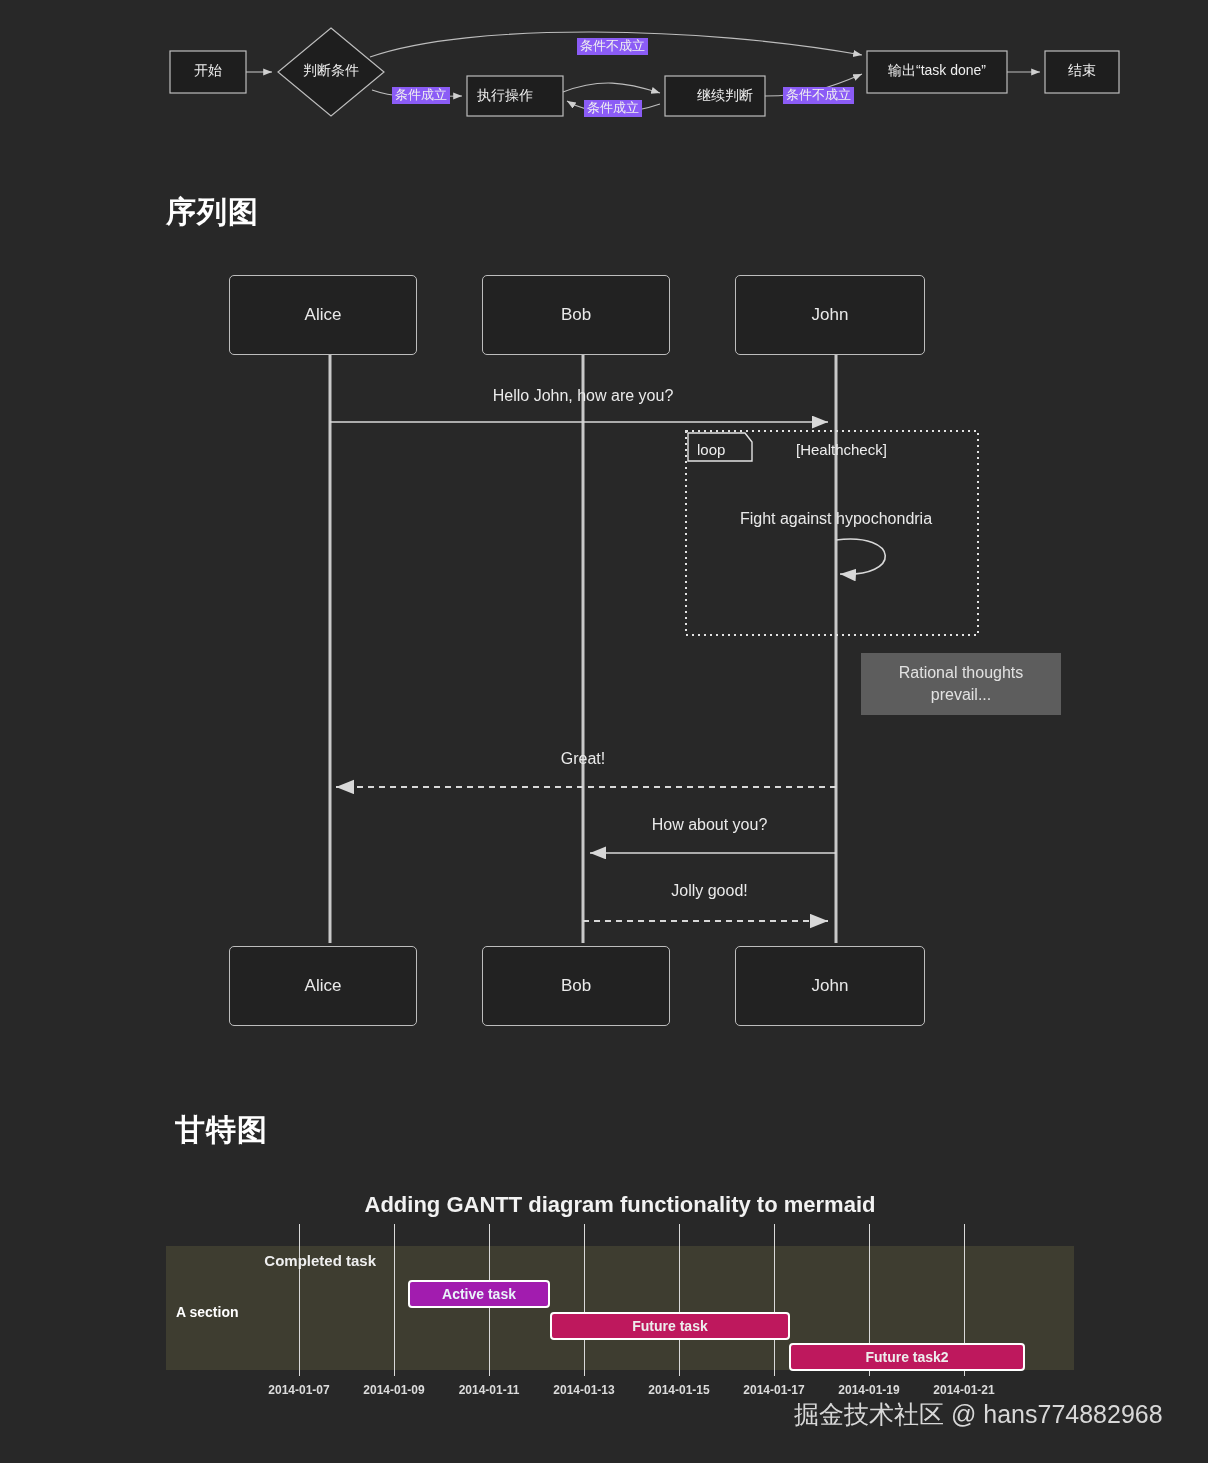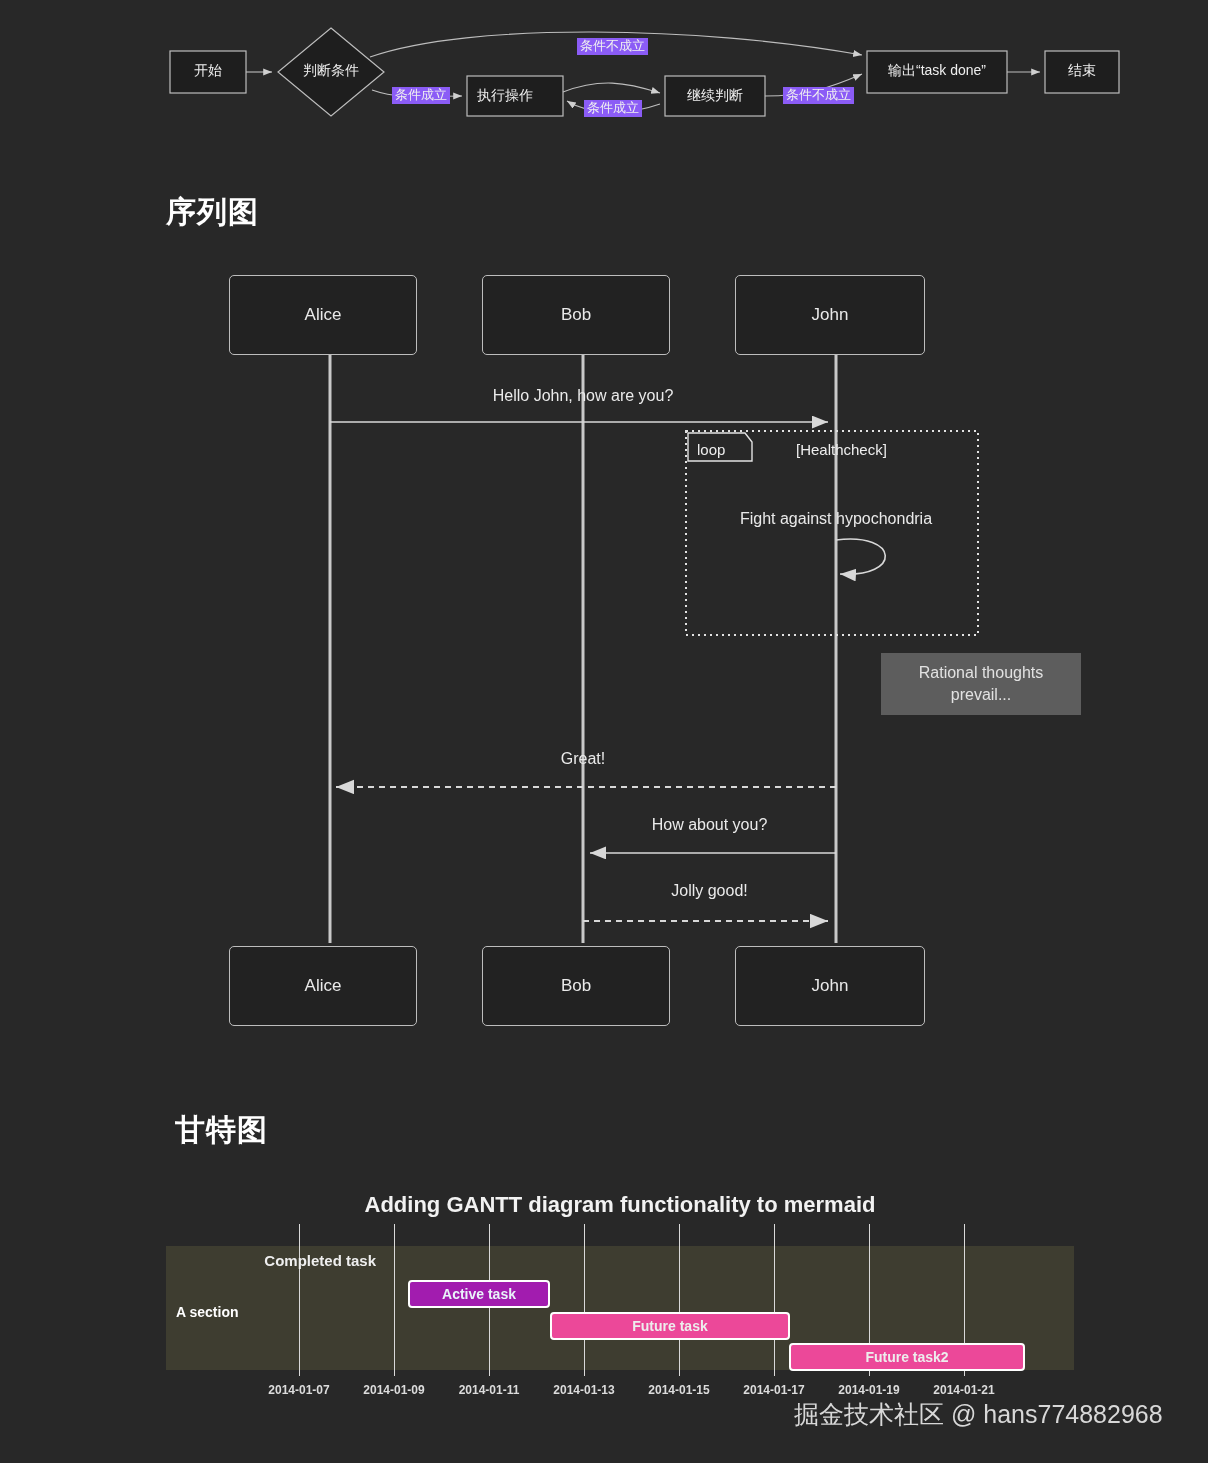--- a/index.html
+++ b/index.html
@@ -93,21 +93,21 @@
   .gantt-bar{
     position:absolute;
     box-sizing:border-box;
     border:2px solid #ffffff;
     border-radius:4px;
     display:flex;align-items:center;justify-content:center;
     font-size:14px;
     white-space:nowrap;
   }
   .bar-active{background:#a21caf;color:#e9f2fa;}
-  .bar-future{background:#ec4899;color:#ededed;}
+  .bar-future{background:#be185d;color:#ededed;}
   .gantt-tick{
     position:absolute;
     font-size:12px;color:#dcdcdc;
     white-space:nowrap;
     text-align:center;
   }
   .gantt-section-label{
     position:absolute;
     font-size:14px;color:#ffffff;
     white-space:nowrap;
@@ -160,21 +160,21 @@
         <path d="M563,92 C600,78 625,82 660,93"></path>
         <path d="M660,104 C620,118 585,112 567,101"></path>
         <path d="M765,96 C805,96 830,88 862,74"></path>
         <path d="M1007,72 L1040,72"></path>
       </g>
     </svg>
 
     <div class="fc-node-text" style="left:170px;top:62px;width:76px;">开始</div>
     <div class="fc-node-text" style="left:283px;top:62px;width:96px;">判断条件</div>
     <div class="fc-node-text" style="left:467px;top:87px;width:76px;">执行操作</div>
-    <div class="fc-node-text" style="left:665px;top:87px;width:100px;">继续判断</div>
+    <div class="fc-node-text" style="left:665px;top:87px;width:100px;padding-left:10px;">继续判断</div>
     <div class="fc-node-text" style="left:867px;top:62px;width:140px;">输出“task done”</div>
     <div class="fc-node-text" style="left:1045px;top:62px;width:74px;">结束</div>
 
     <div class="fc-label" style="left:577px;top:38px;">条件不成立</div>
     <div class="fc-label" style="left:392px;top:87px;">条件成立</div>
     <div class="fc-label" style="left:584px;top:100px;">条件成立</div>
     <div class="fc-label" style="left:783px;top:87px;">条件不成立</div>
   </div>
 
   <div class="heading" style="left:166px;top:192px;">序列图</div>
@@ -230,21 +230,21 @@
     <div class="msg-text" style="left:610px;top:260px;width:452px;text-align:center;">Fight against hypochondria</div>
     <div class="msg-text" style="left:330px;top:500px;width:506px;">Great!</div>
     <div class="msg-text" style="left:583px;top:566px;width:253px;">How about you?</div>
     <div class="msg-text" style="left:583px;top:632px;width:253px;">Jolly good!</div>
 
     
     <div class="loop-label" style="left:697px;top:191px;">loop</div>
     <div class="loop-label" style="left:796px;top:191px;">[Healthcheck]</div>
 
     
-    <div class="note-box" style="left:861px;top:403px;width:200px;height:62px;margin-left:20px;">Rational thoughts prevail...</div>
+    <div class="note-box" style="left:861px;top:403px;width:200px;height:62px;">Rational thoughts prevail...</div>
   </div>
 
   <div class="heading" style="left:166px;top:1110px;margin-left:9px;">甘特图</div>
 
   <div id="gantt">
 
     <div class="gantt-title" style="left:166px;top:12px;width:908px;">Adding GANTT diagram functionality to mermaid</div>
 
     <div class="gantt-band" style="left:166px;top:66px;width:908px;height:124px;"></div>
 

